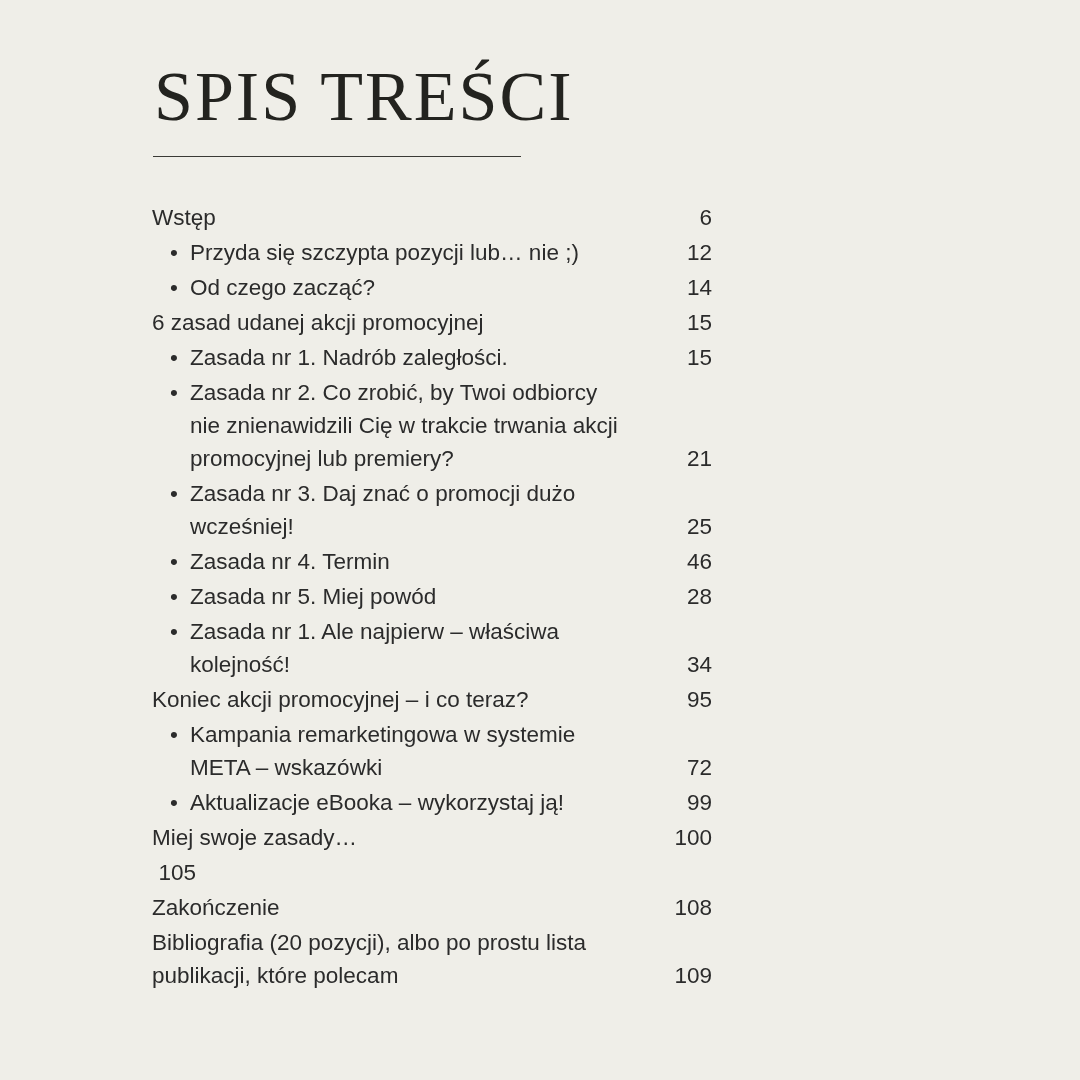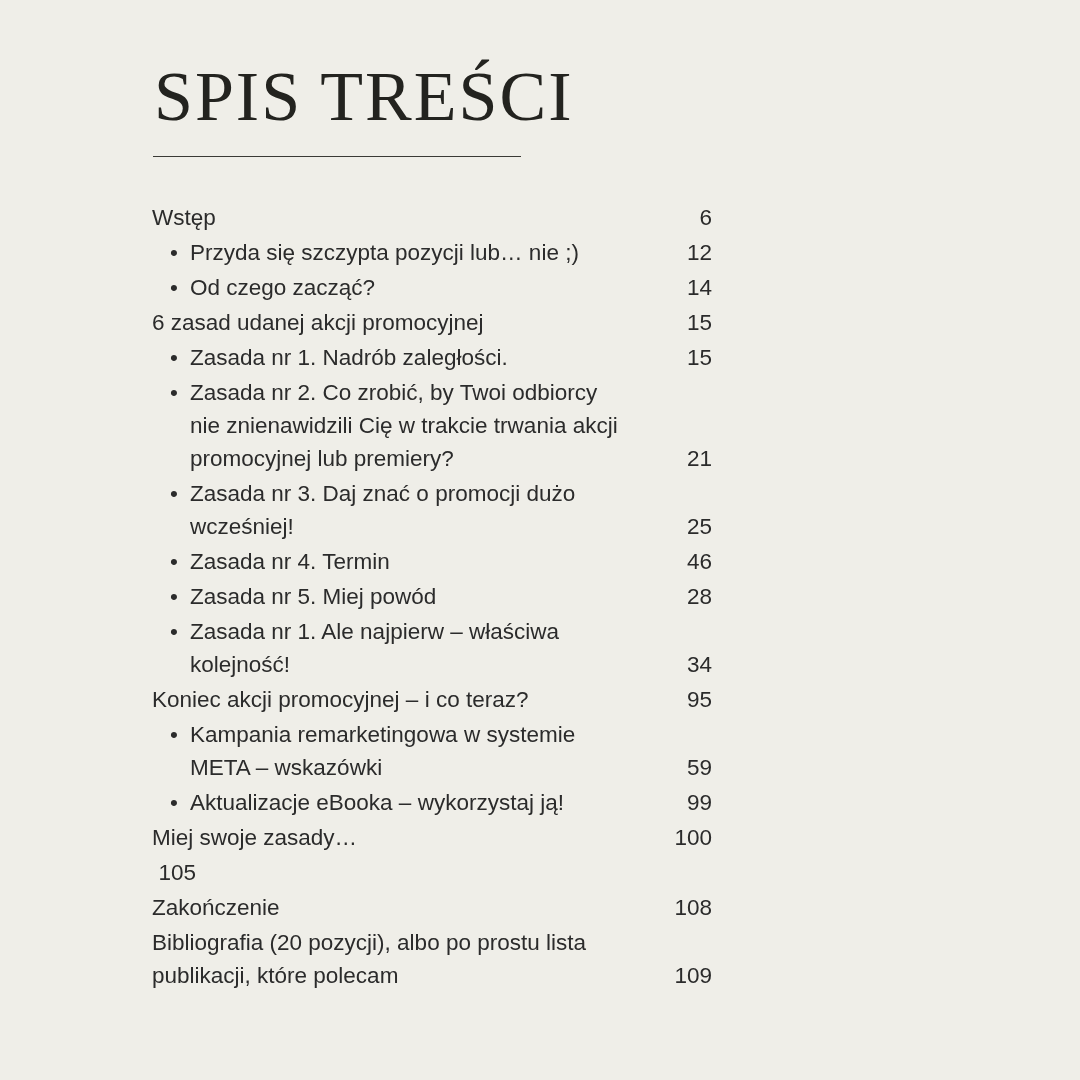--- a/index.html
+++ b/index.html
@@ -137,21 +137,21 @@
       <li class="toc-row lvl1 align-bottom">
         <span class="toc-label"><span class="bullet">•</span><span>Zasada nr 1. Ale najpierw – właściwa kolejność!</span></span>
         <span class="toc-page">34</span>
       </li>
       <li class="toc-row lvl0 bold">
         <span class="toc-label"><span>Koniec akcji promocyjnej – i co teraz?</span></span>
         <span class="toc-page">95</span>
       </li>
       <li class="toc-row lvl1 align-bottom">
         <span class="toc-label"><span class="bullet">•</span><span>Kampania remarketingowa w systemie META – wskazówki</span></span>
-        <span class="toc-page">59</span>
+        <span class="toc-page">72</span>
       </li>
       <li class="toc-row lvl1">
         <span class="toc-label"><span class="bullet">•</span><span>Aktualizacje eBooka – wykorzystaj ją!</span></span>
         <span class="toc-page">99</span>
       </li>
       <li class="toc-row lvl0 bold">
         <span class="toc-label"><span>Miej swoje zasady…</span></span>
         <span class="toc-page">100</span>
       </li>
       <li class="toc-row lvl0 bold">

